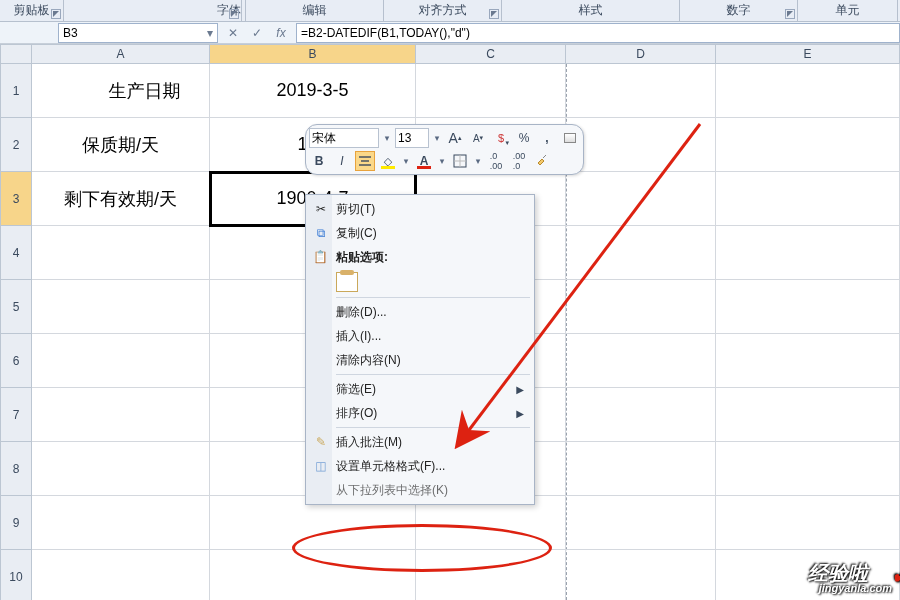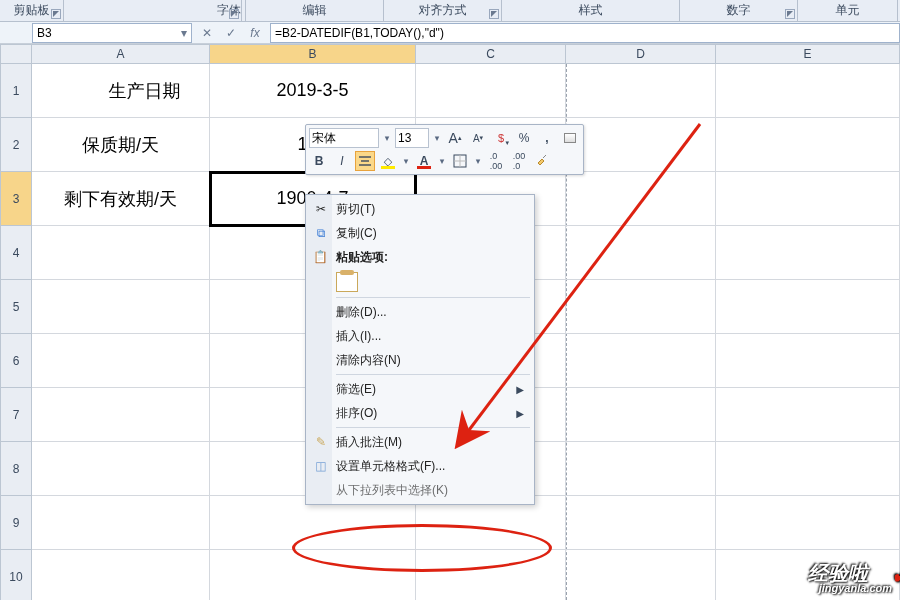--- a/index.html
+++ b/index.html
@@ -2,38 +2,38 @@
 <html><head>
 <meta charset="utf-8">
 <style>
 *{box-sizing:border-box;margin:0;padding:0;font-family:"Microsoft YaHei","SimSun",sans-serif}
 body{width:900px;height:600px;background:#fff;overflow:hidden;position:relative;font-size:12px}
 .ribbon-groups{height:22px;background:#e8edf5;border-bottom:1px solid #b6c0ce;display:flex;align-items:flex-start}
 .rg{height:21px;border-right:1px solid #b6c0ce;display:flex;align-items:center;justify-content:center;color:#3b4a5e;font-size:12px;position:relative}
 .rg .dl{position:absolute;right:2px;bottom:2px;width:10px;height:10px;border:1px solid #9aa8bd}
 .rg .dl::after{content:"";position:absolute;right:1px;bottom:1px;border:3px solid transparent;border-top-color:#6b7a90;border-left-color:#6b7a90}
 .namebox-row{height:22px;display:flex;align-items:center;border-bottom:1px solid #c7cfd9;background:#eef3f9}
-.namebox{width:160px;height:20px;margin-left:32px;border:1px solid #9fb2cc;background:#fff;display:flex;align-items:center;padding:0 4px;font-size:12px}
+.namebox{width:160px;height:20px;margin-left:58px;border:1px solid #9fb2cc;background:#fff;display:flex;align-items:center;padding:0 4px;font-size:12px}
 .namebox .sep{margin-left:auto;color:#6b7a90}
 .fx-icons{display:flex;align-items:center;gap:6px;margin:0 6px;color:#6b7a90}
 .fx-icons span{width:18px;text-align:center}
 .formula-bar{flex:1;height:20px;border:1px solid #9fb2cc;background:#fff;display:flex;align-items:center;padding:0 4px;font-size:12px}
 .grid-wrap{position:relative;height:556px}
 .col-headers{position:absolute;left:0;top:0;right:0;height:20px;display:flex;background:#e9edf3}
 .corner{width:32px;height:20px;border:1px solid #bcc6d2;background:#e9edf3}
 .ch{height:20px;border-top:1px solid #bcc6d2;border-right:1px solid #bcc6d2;border-bottom:1px solid #bcc6d2;display:flex;align-items:center;justify-content:center;color:#3b4a5e;background:#e9edf3}
 .ch.active{background:#f7d58a}
 .row-headers{position:absolute;left:0;top:20px;width:32px}
 .rh{width:32px;border-left:1px solid #bcc6d2;border-right:1px solid #bcc6d2;border-bottom:1px solid #bcc6d2;display:flex;align-items:center;justify-content:center;color:#3b4a5e;background:#e9edf3}
 .rh.active{background:#f7d58a}
 .cells{position:absolute;left:32px;top:20px;right:0;bottom:0}
 .cell{position:absolute;border-right:1px solid #d4d8de;border-bottom:1px solid #d4d8de;display:flex;align-items:center;justify-content:center;font-size:18px;color:#000}
 .sel{position:absolute;border:3px solid #000;pointer-events:none}
 .dash-v{position:absolute;top:0;bottom:0;border-left:1px dashed #9aa2ad}
-.mini-toolbar{position:absolute;background:#f5f7fa;border:1px solid #a8b4c6;border-radius:2px;box-shadow:1px 1px 3px rgba(0,0,0,.15);padding:3px;display:flex;flex-direction:column;gap:3px}
+.mini-toolbar{position:absolute;background:#f5f7fa;border:1px solid #a8b4c6;border-radius:12px;box-shadow:1px 1px 3px rgba(0,0,0,.15);padding:3px;display:flex;flex-direction:column;gap:3px}
 .mt-row{display:flex;align-items:center;gap:3px}
 .mt-font{width:70px;height:20px;border:1px solid #b8c2d0;background:#fff;font-size:12px;padding:0 2px;display:flex;align-items:center}
 .mt-size{width:34px;height:20px;border:1px solid #b8c2d0;background:#fff;font-size:12px;padding:0 2px;display:flex;align-items:center}
 .mt-dd{width:10px;color:#5a6a82;font-size:9px;text-align:center}
 .mt-btn{width:20px;height:20px;border:1px solid transparent;display:flex;align-items:center;justify-content:center;font-size:12px;color:#3b4a5e;background:transparent}
 .mt-btn.on{border-color:#e8a33d;background:#fbd889}
 .colorbar{position:absolute;left:2px;right:2px;bottom:1px;height:3px}
 .context-menu{position:absolute;background:#f5f7fa;border:1px solid #a8b4c6;box-shadow:2px 2px 6px rgba(0,0,0,.2);padding:2px;width:230px}
 .cm-item{height:24px;display:flex;align-items:center;padding:0 8px 0 28px;position:relative;font-size:12px;color:#222}
 .cm-item .sub{margin-left:auto;color:#3b4a5e;font-size:10px}

